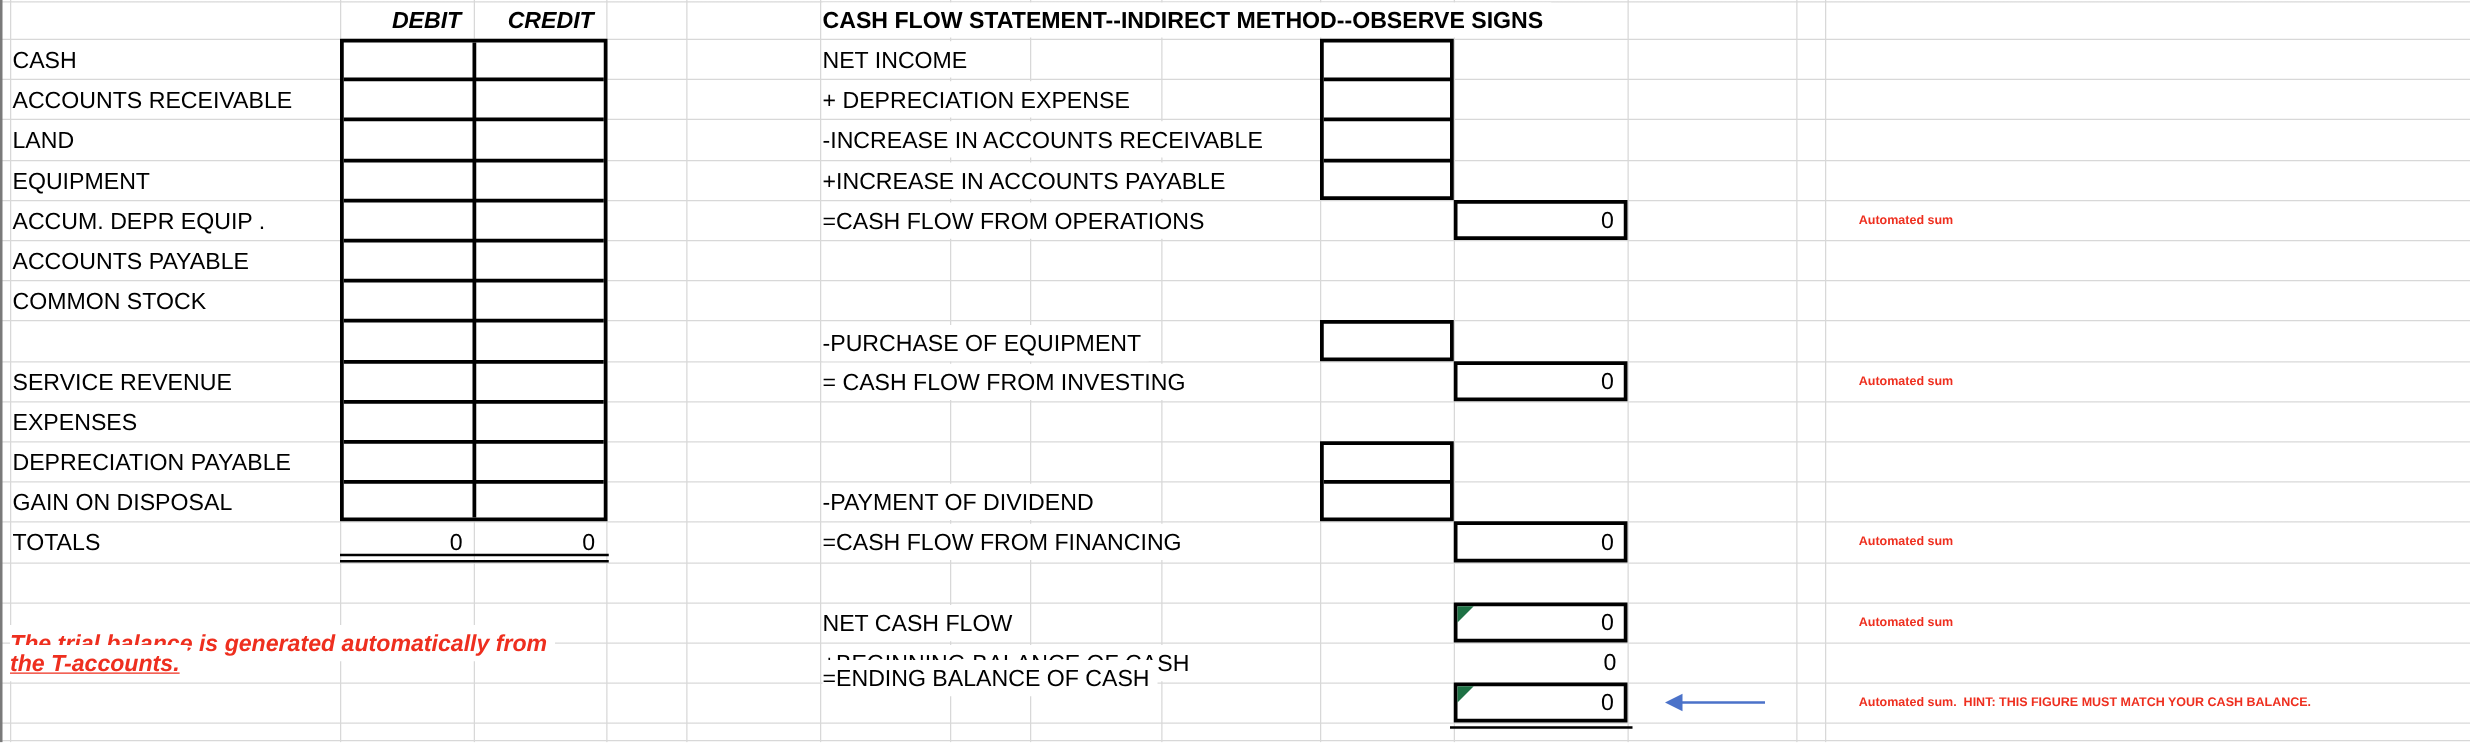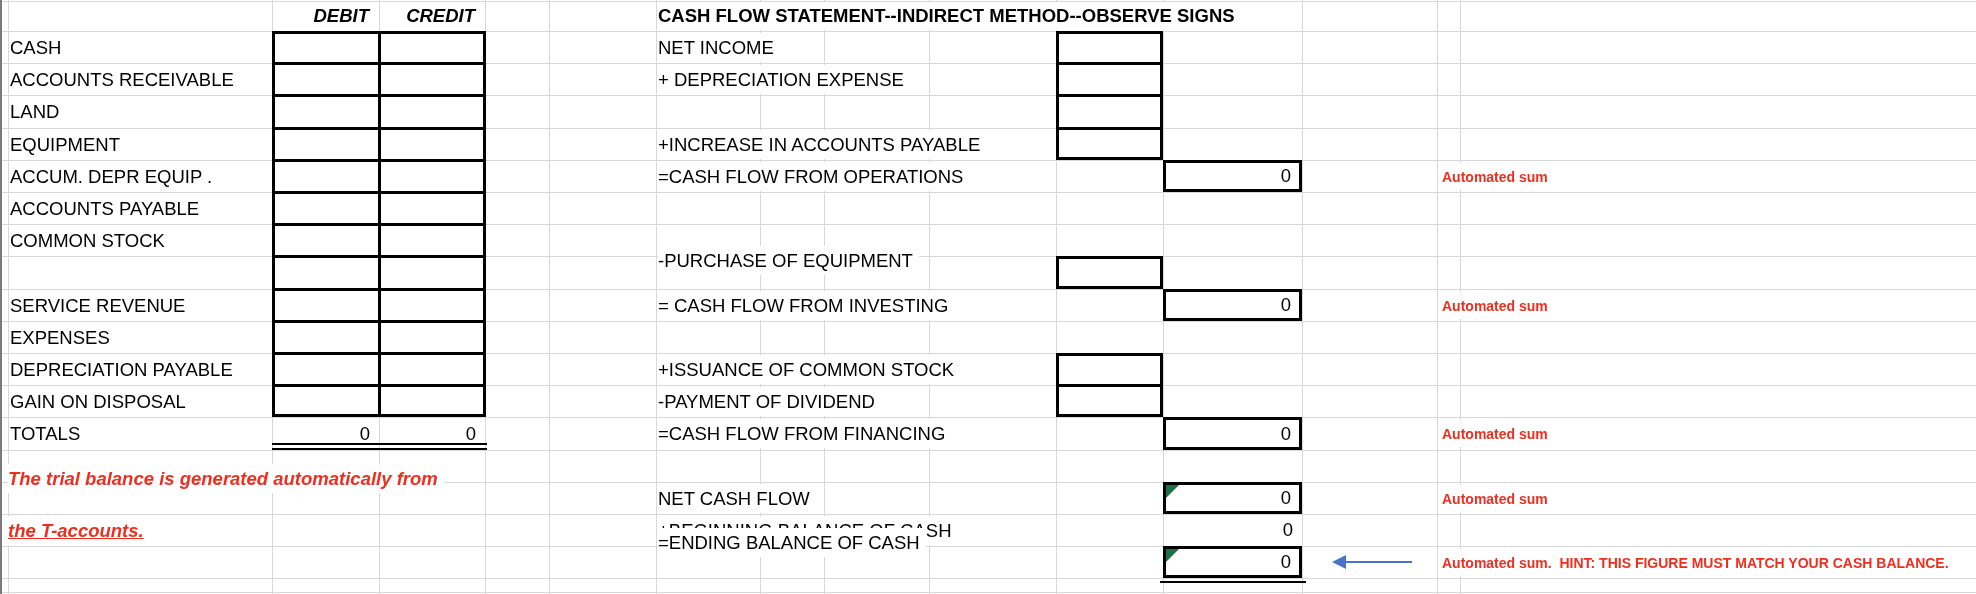--- a/index.html
+++ b/index.html
@@ -72,22 +72,22 @@
   }
   .kval{
     display:flex;align-items:center;justify-content:flex-end;width:100%;height:100%;
     padding-right:8px;box-sizing:border-box;font-size:18.5px;
   }
   .tri{
     position:absolute;top:0;left:0;width:0;height:0;z-index:4;
     border-top:13px solid var(--error_green,#1e7145);border-right:13px solid transparent;
   }
   .ann{
-    position:absolute;left:1442px;height:27px;display:flex;align-items:center;background:#fff;
-    white-space:pre;color:var(--annotation_red,#ee2f1f);font-weight:bold;font-size:14px;z-index:2;padding-right:5px;
+    position:absolute;left:1487px;height:27px;display:flex;align-items:center;background:#fff;
+    white-space:pre;color:var(--annotation_red,#ee2f1f);font-weight:bold;font-size:10px;z-index:2;padding-right:5px;
   }
   .dblrule{
     position:absolute;box-sizing:border-box;border-top:2px solid #000;border-bottom:2px solid #000;
     background:transparent;z-index:3;
   }
   .uline{position:absolute;background:#000;z-index:3;}
   .cellzone{position:absolute;z-index:4;background:transparent;}
   .arrow{position:absolute;left:1332px;top:554px;width:80px;height:16px;z-index:2;}
   .arrow .head{
     position:absolute;left:0;top:1px;width:0;height:0;
@@ -132,32 +132,32 @@
     <div class="innerh" style="top:285.5px"></div>
     <div class="innerh" style="top:317.5px"></div>
     <div class="innerh" style="top:349.5px"></div>
   </div>
   <div class="cellzone" style="left:272px;top:31px;width:214px;height:386px;"></div>
 
   <div class="val" style="left:272px;top:419px;width:107px;height:29px;">0</div>
   <div class="val" style="left:379px;top:419px;width:106px;height:29px;">0</div>
   <div class="dblrule" style="left:272px;top:443px;width:215px;height:7px;"></div>
 
-  <div class="lbl note" style="left:8px;top:464px;">The trial balance is generated automatically from</div>
+  <div class="lbl note" style="left:8px;top:500px;">The trial balance is generated automatically from</div>
   <div class="lbl note" style="left:8px;top:516px;text-decoration:underline;">the T-accounts.</div>
 
   <div class="lbl rt bold" style="top:2px;height:28px;">CASH FLOW STATEMENT--INDIRECT METHOD--OBSERVE SIGNS</div>
 
   <div class="lbl rt" style="top:33px">NET INCOME</div>
   <div class="lbl rt" style="top:65px">+ DEPRECIATION EXPENSE</div>
+  <div class="lbl rt" style="top:97px">-INCREASE IN ACCOUNTS RECEIVABLE</div>
   <div class="lbl rt" style="top:130px">+INCREASE IN ACCOUNTS PAYABLE</div>
   <div class="lbl rt" style="top:162px">=CASH FLOW FROM OPERATIONS</div>
-  <div class="lbl rt" style="top:246px">-PURCHASE OF EQUIPMENT</div>
+  <div class="lbl rt" style="top:260px">-PURCHASE OF EQUIPMENT</div>
   <div class="lbl rt" style="top:291px">= CASH FLOW FROM INVESTING</div>
-  <div class="lbl rt" style="top:355px">+ISSUANCE OF COMMON STOCK</div>
   <div class="lbl rt" style="top:387px">-PAYMENT OF DIVIDEND</div>
   <div class="lbl rt" style="top:419px">=CASH FLOW FROM FINANCING</div>
   <div class="lbl rt" style="top:484px">NET CASH FLOW</div>
   <div class="lbl rt" style="top:516px">+BEGINNING BALANCE OF CASH</div>
   <div class="lbl rt" style="top:528px">=ENDING BALANCE OF CASH</div>
 
   <div class="box" style="left:1056px;top:31px;width:107px;height:129px;">
     <div class="innerh" style="top:27.5px"></div>
     <div class="innerh" style="top:59.5px"></div>
     <div class="innerh" style="top:92.5px"></div>

